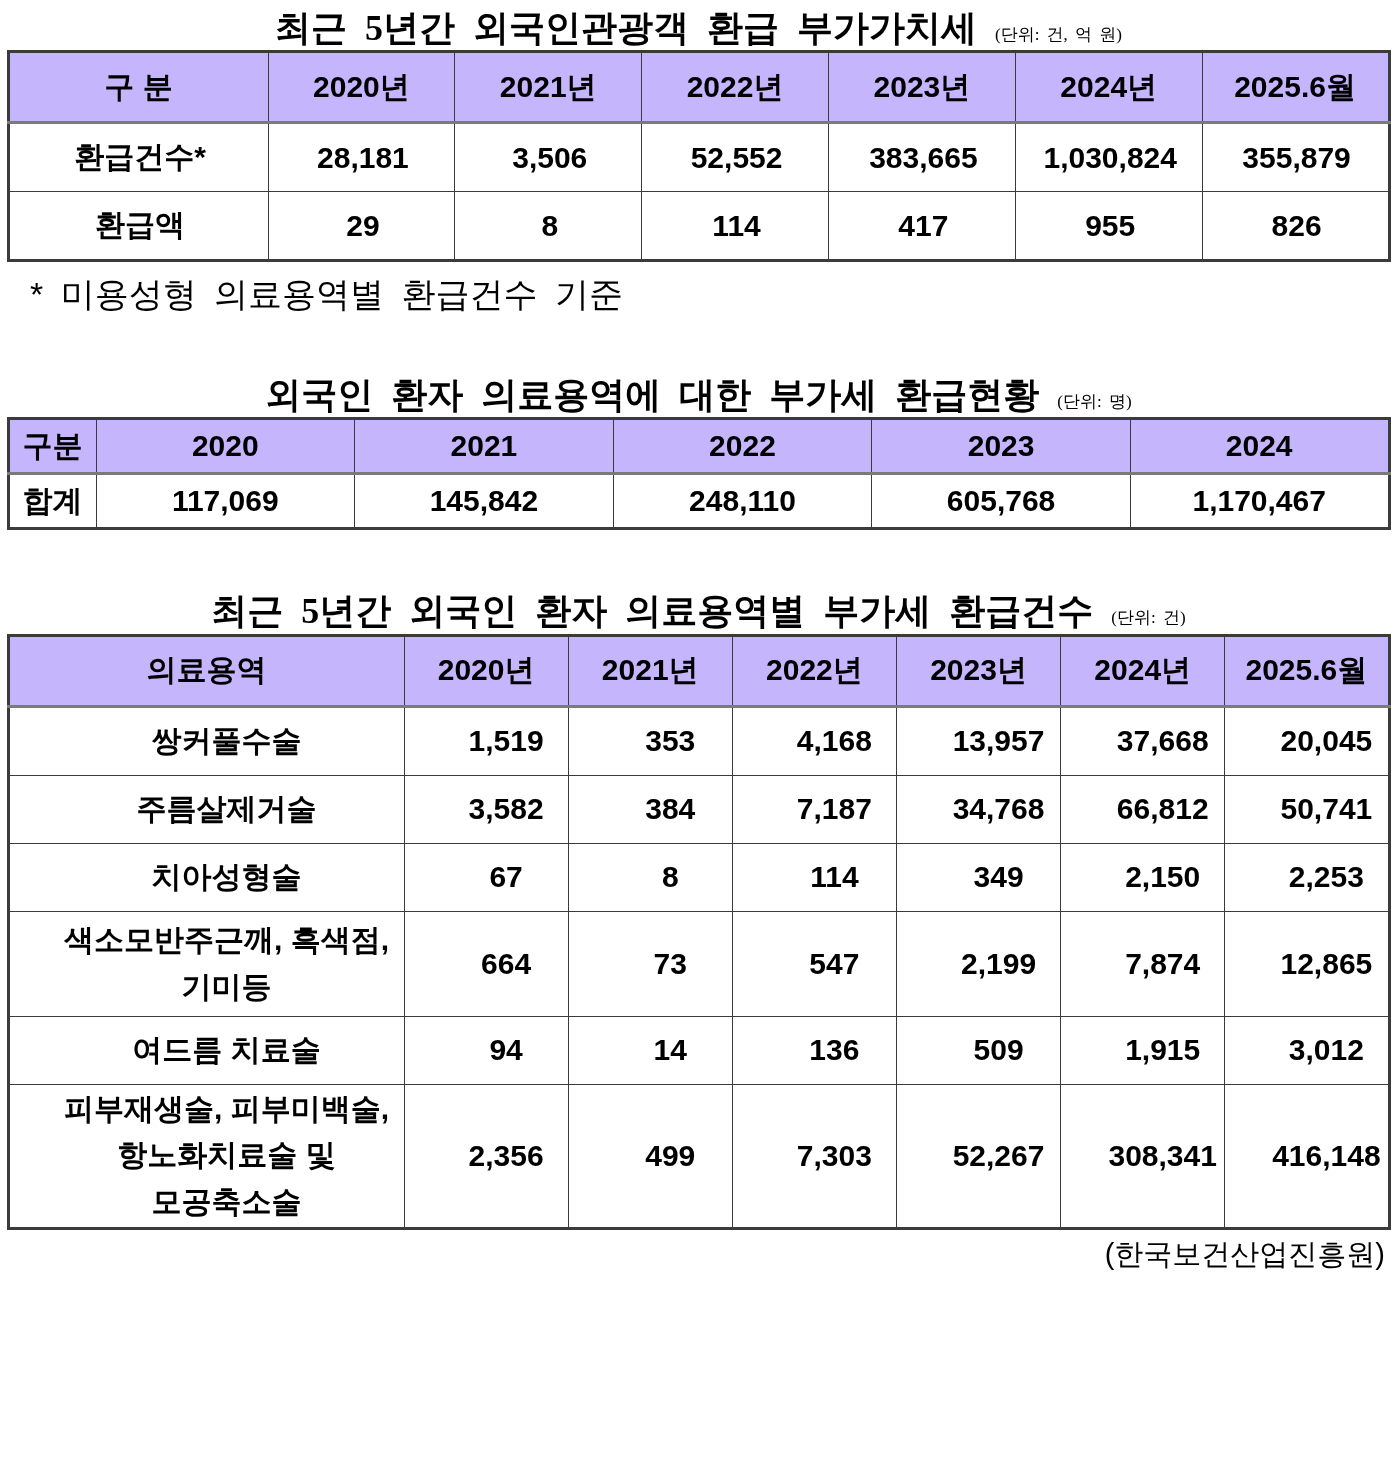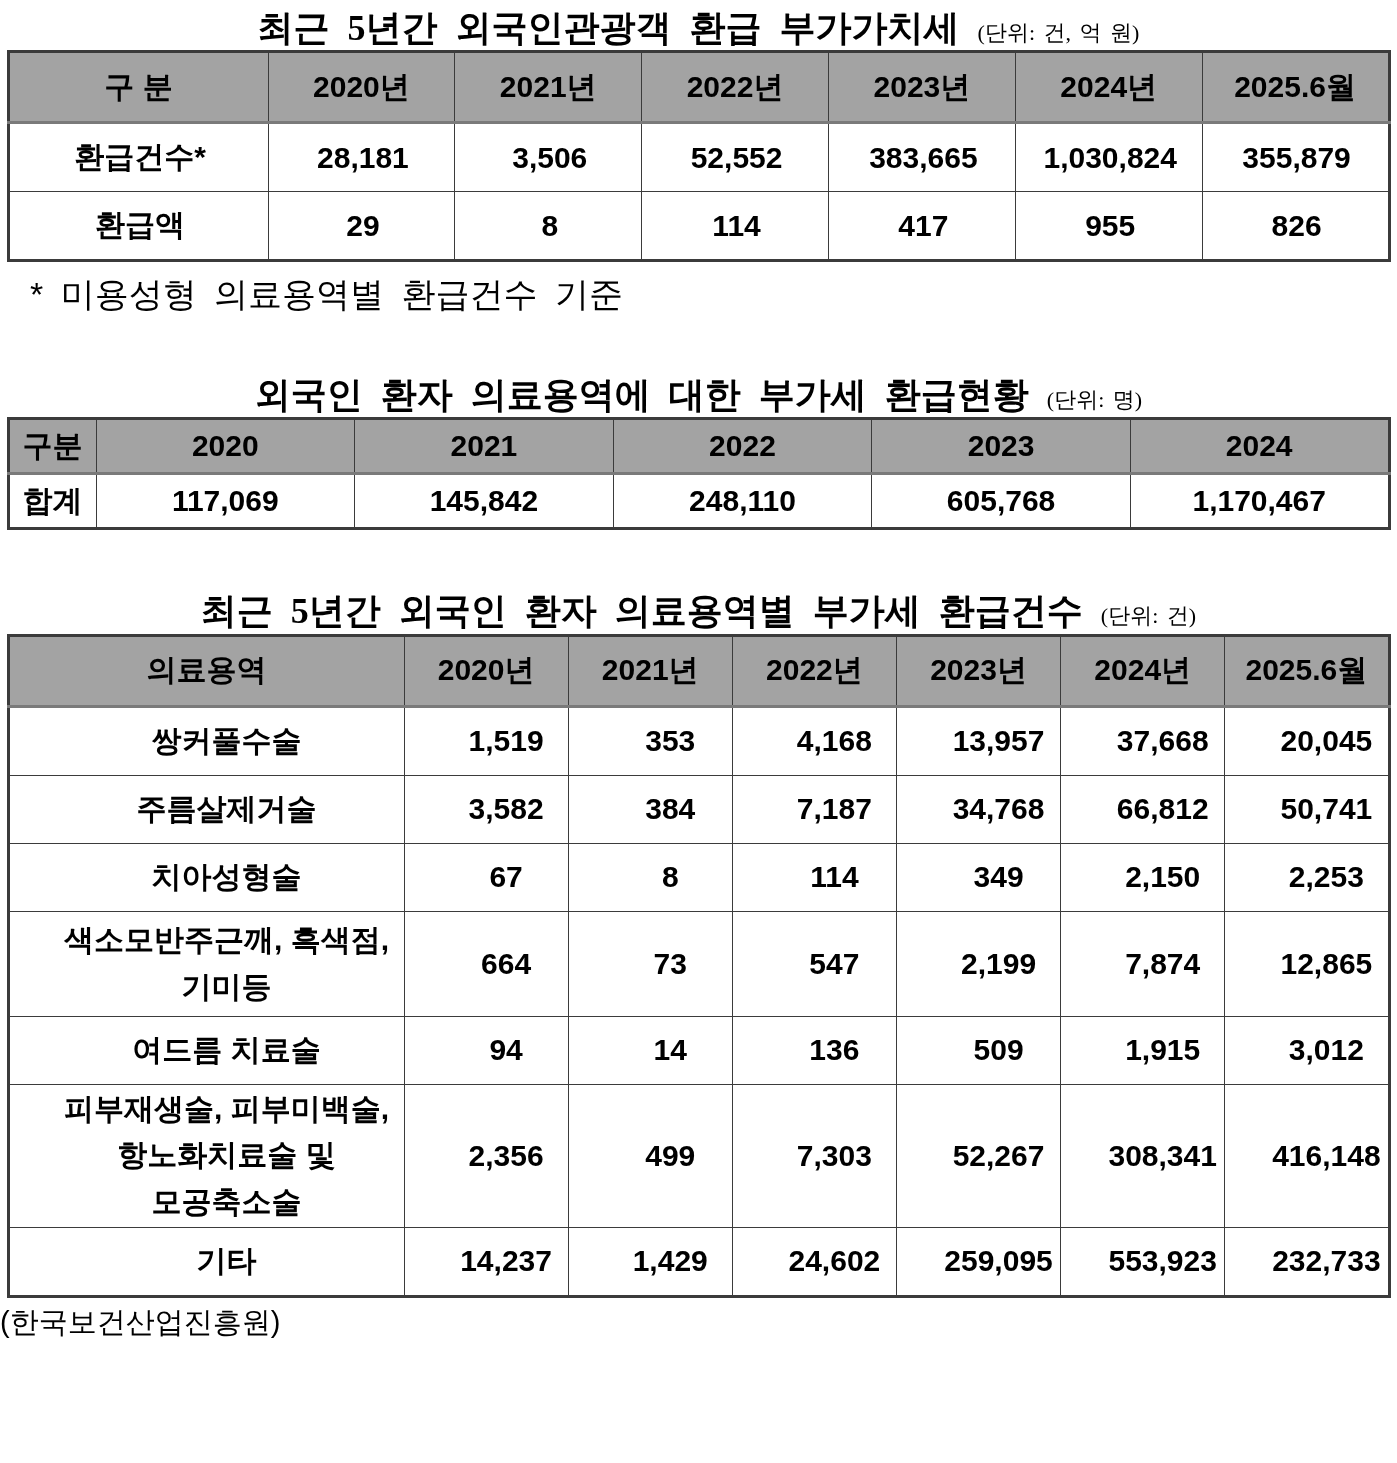--- a/index.html
+++ b/index.html
@@ -18,21 +18,21 @@
   .doc-title {
     text-align: center;
     font-family: "Liberation Serif", serif;
     font-weight: 700;
     font-size: 36px;
     line-height: 1.2;
     word-spacing: 9px;
     margin: 0;
   }
   .doc-title .unit {
-    font-size: 22px;
+    font-size: 17px;
     font-weight: 400;
     word-spacing: 3px;
     text-align: right;
   }
   .title1 { padding-top: 7px; }
   .title2 { padding-top: 56px; }
   .title3 { padding-top: 60px; }
   table.t {
     border-collapse: collapse;
     table-layout: fixed;
@@ -46,40 +46,40 @@
   table.t th, table.t td {
     border: 1.5px solid #3b3b3b;
     text-align: center;
     vertical-align: middle;
     font-weight: 700;
     font-size: 30px;
     padding: 0 4px;
     overflow: hidden;
   }
   table.t tr.head th {
-    background: #a3a3a3;
+    background: #c4b5fd;
     border-bottom: 3.5px solid #7a7a7a;
   }
   .t1 tr.head th { height: 68px; }
   .t1 tr.data td { height: 67px; padding-left: 7px; }
   .t2 tr.head th { height: 52px; }
   .t2 tr.data td { height: 52px; }
   .t3 tr.head th { height: 68px; }
   .t3 tr.data td { height: 67px; padding-left: 44px; }
   .t3 tr.row-2line td { height: 104px; }
   .t3 tr.row-3line td { height: 142px; }
   td.lbl, th.lbl { white-space: pre-line; line-height: 1.55; }
   .footnote {
     margin: 10px 0 0 30px;
     font-size: 34px;
     font-weight: 400;
     word-spacing: 8px;
   }
   .source {
-    text-align: left;
+    text-align: right;
     margin: 5px 12px 0 0;
     font-size: 29px;
     font-weight: 400;
   }
 </style>
 </head>
 <body>
 
 <div class="page">
 
@@ -231,27 +231,18 @@
       <td class="lbl">피부재생술, 피부미백술,
 항노화치료술 및
 모공축소술</td>
       <td>2,356</td>
       <td>499</td>
       <td>7,303</td>
       <td>52,267</td>
       <td>308,341</td>
       <td>416,148</td>
     </tr>
-    <tr class="data">
-      <td class="lbl">기타</td>
-      <td>14,237</td>
-      <td>1,429</td>
-      <td>24,602</td>
-      <td>259,095</td>
-      <td>553,923</td>
-      <td>232,733</td>
-    </tr>
   </tbody>
     </table>
 
   <div class="source">(한국보건산업진흥원)</div>
 
 </div>
 
 </body></html>

